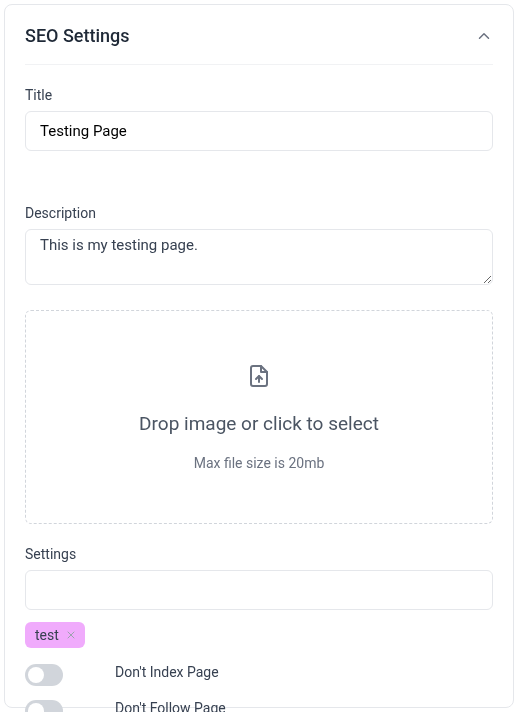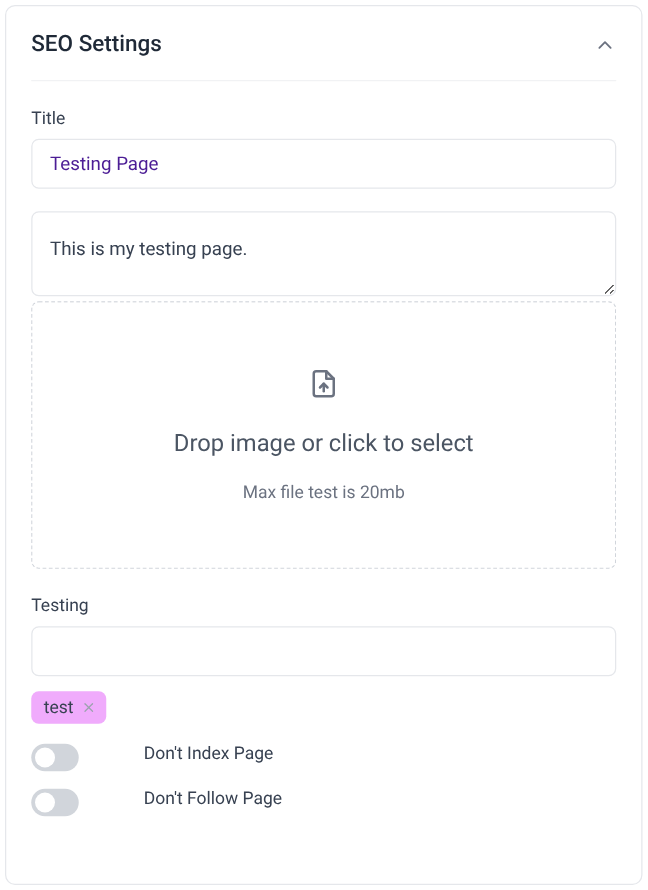--- a/index.html
+++ b/index.html
@@ -42,35 +42,35 @@
     margin-bottom: 8px;
     display: block;
     margin-top: 22px;
   }
   .text-input {
     width: 100%;
     border: 1px solid #e5e7eb;
     border-radius: 6px;
     padding: 10px 14px;
     font-size: 15px;
-    color: #4c1d95;
+    color: #000000;
     font-family: inherit;
-    margin-bottom: 18px;
+    margin-bottom: 32px;
   }
   .textarea {
     width: 100%;
     border: 1px solid #e5e7eb;
     border-radius: 6px;
-    padding: 20px 14px;
+    padding: 6px 14px;
     font-size: 15px;
     color: #374151;
     font-family: inherit;
     resize: vertical;
-    height: 68px;
-    margin-bottom: 0;
+    height: 56px;
+    margin-bottom: 21px;
   }
   .dropzone {
     border: 1px dashed #d1d5db;
     border-radius: 6px;
     width: 100%;
     height: 214px;
     display: flex;
     flex-direction: column;
     align-items: center;
     justify-content: center;
@@ -159,34 +159,35 @@
   <div class="panel-header">
     <div class="panel-title">SEO Settings</div>
     <svg class="chevron" viewBox="0 0 24 24" fill="none" stroke="currentColor" stroke-width="2" stroke-linecap="round" stroke-linejoin="round">
       <polyline points="18 15 12 9 6 15"></polyline>
     </svg>
   </div>
 
   <label class="field-label">Title</label>
   <input type="text" class="text-input" value="Testing Page" style="">
 
+  <label class="field-label">Description</label>
   <textarea class="textarea" style="">This is my testing page.</textarea>
 
   <div class="dropzone">
     <svg class="dropzone-icon" viewBox="0 0 24 24" fill="none" stroke="currentColor" stroke-width="2" stroke-linecap="round" stroke-linejoin="round">
       <path d="M14 2H6a2 2 0 0 0-2 2v16a2 2 0 0 0 2 2h12a2 2 0 0 0 2-2V8z"></path>
       <polyline points="14 2 14 8 20 8"></polyline>
       <line x1="12" y1="18" x2="12" y2="12"></line>
       <polyline points="9 15 12 12 15 15"></polyline>
     </svg>
     <div class="dropzone-text">Drop image or click to select</div>
-    <div class="dropzone-sub">Max file test is 20mb</div>
-  </div>
-
-  <label class="field-label">Testing</label>
+    <div class="dropzone-sub">Max file size is 20mb</div>
+  </div>
+
+  <label class="field-label">Settings</label>
   <input type="text" class="keywords-input" value="" style="">
 
   <div class="tag">
     <span>test</span>
     <svg class="tag-close" viewBox="0 0 24 24" fill="none" stroke="currentColor" stroke-width="2" stroke-linecap="round" stroke-linejoin="round">
       <line x1="18" y1="6" x2="6" y2="18"></line>
       <line x1="6" y1="6" x2="18" y2="18"></line>
     </svg>
   </div>
   <br>

